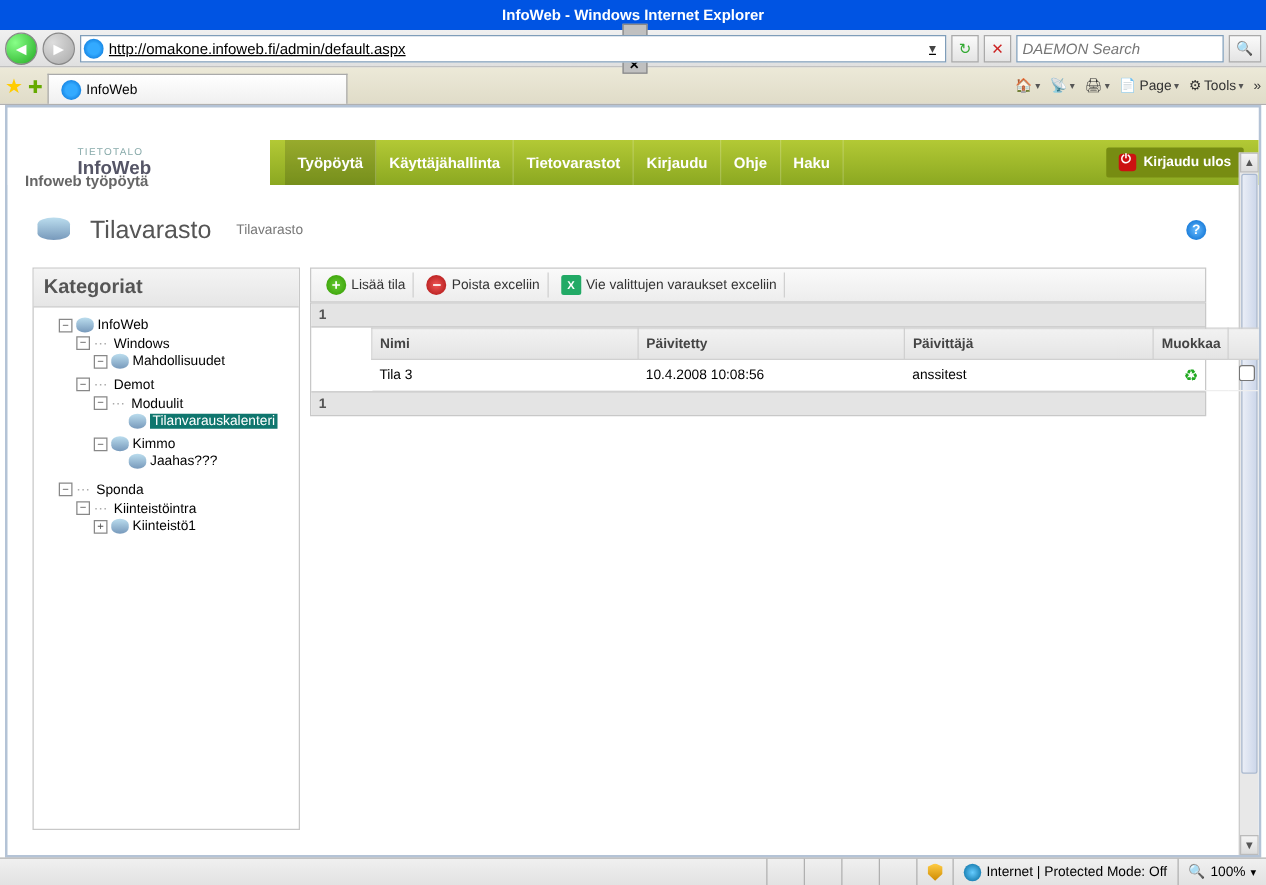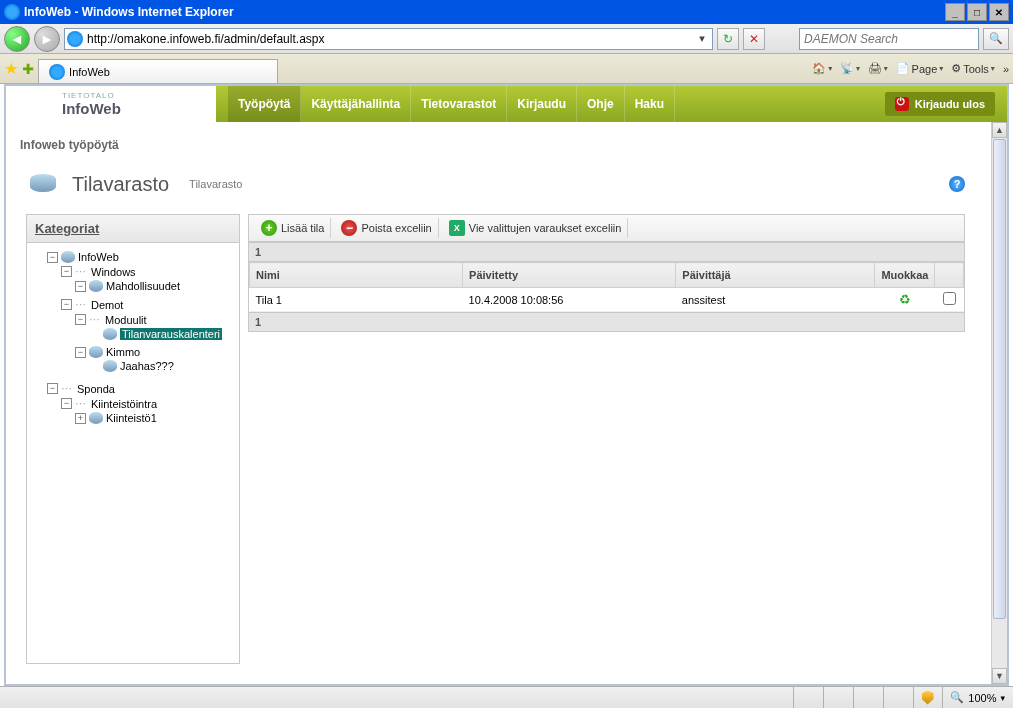--- a/index.html
+++ b/index.html
@@ -1,48 +1,48 @@
 <!DOCTYPE html>
 <html><head>
 <meta charset="utf-8">
 <style>
 * { margin: 0; padding: 0; box-sizing: border-box; }
 body { font-family: Tahoma, Arial, sans-serif; font-size: 11px; background: #fff; width: 1013px; height: 708px; overflow: hidden; }
 
 
-.titlebar { background: linear-gradient(#0054e3, #0054e3); height: 24px; display: flex; align-items: center; padding: 5px 4px; color: #fff; font-weight: bold; font-size: 12px; }
+.titlebar { background: linear-gradient(#0054e3, #0054e3); height: 24px; display: flex; align-items: center; padding: 5px 4px; color: #fff; font-weight: bold; font-size: 12px; flex-direction: column; }
 .titlebar .ie-icon { width: 16px; height: 16px; margin-right: 4px; background: radial-gradient(circle, #3af 40%, #06c 100%); border-radius: 50%; position: relative; }
 .titlebar .spacer { flex: 1; }
 .titlebar .winbtn { width: 20px; height: 18px; background: #c0c0c0; border: 1px solid #888; margin-left: 2px; display: flex; align-items: center; justify-content: center; font-family: Arial; font-size: 10px; color: #000; }
 .titlebar .close { background: #c0c0c0; }
 
 .navbar { background: linear-gradient(#f0f0f0, #e0e0e0); border-bottom: 1px solid #b0b0b0; height: 30px; display: flex; align-items: center; padding: 0 4px; gap: 4px; }
 .navbtn { width: 26px; height: 26px; border-radius: 50%; background: radial-gradient(circle at 30% 30%, #8f8, #2a2); border: 1px solid #888; display: flex; align-items: center; justify-content: center; color: #fff; font-size: 14px; cursor: pointer; }
 .navbtn.grey { background: radial-gradient(circle at 30% 30%, #ddd, #aaa); }
-.addrbar { flex: 1; display: flex; align-items: center; background: #fff; border: 1px solid #7f9db9; height: 22px; padding: 0 2px; }
+.addrbar { flex: 1; display: flex; align-items: center; background: #fff; border: 1px solid #7f9db9; height: 22px; padding: 0 2px; text-decoration: underline; }
 .addrbar .ie-small { width: 16px; height: 16px; background: radial-gradient(circle, #3af 40%, #06c 100%); border-radius: 50%; }
 .addrbar input { flex: 1; border: none; outline: none; font-size: 12px; padding: 0 4px; }
 .dropbtn { width: 16px; text-align: center; cursor: pointer; color: #444; }
 .sqbtn { width: 22px; height: 22px; border: 1px solid #aaa; background: linear-gradient(#fafafa,#e4e4e4); display: flex; align-items: center; justify-content: center; font-size: 12px; cursor: pointer; color: #3a3; }
 .sqbtn.red { color: #c22; }
-.searchbox { width: 180px; background: #fff; border: 1px solid #7f9db9; height: 22px; display: flex; align-items: center; padding: 0 4px; margin-left: 30px; }
+.searchbox { width: 166px; background: #fff; border: 1px solid #7f9db9; height: 22px; display: flex; align-items: center; padding: 0 4px; }
 .searchbox input { flex: 1; border: none; outline: none; font-size: 12px; color: #888; font-style: italic; }
 .magbtn { width: 26px; height: 22px; border: 1px solid #aaa; background: linear-gradient(#fafafa,#e4e4e4); display:flex; align-items:center; justify-content:center; cursor:pointer; }
 
 .tabstrip { background: linear-gradient(#ece9d8, #e0dcc8); height: 30px; border-bottom: 1px solid #b0b0b0; display: flex; align-items: center; padding: 0 4px; gap: 4px; }
 .fav { font-size: 16px; color: #fc0; }
 .tab { background: linear-gradient(#fff, #f0f0f0); border: 1px solid #aaa; border-bottom: none; height: 24px; padding: 0 10px; display: flex; align-items: center; gap: 4px; min-width: 240px; margin-top: 5px; }
 .tab .ie-small { width: 16px; height: 16px; background: radial-gradient(circle, #3af 40%, #06c 100%); border-radius: 50%; }
 .tbtools { margin-left: auto; display: flex; align-items: center; gap: 8px; font-size: 11px; color: #333; }
 .tbtools .tool { display: flex; align-items: center; gap: 2px; cursor: pointer; }
 .tbtools .arrow { font-size: 8px; color: #555; }
 
 
 .content { position: absolute; top: 84px; left: 4px; right: 4px; bottom: 22px; border: 2px solid #b4c3d6; background: #fff; overflow: hidden; }
-.appbar { height: 36px; background: #fff; display: flex; align-items: center; }
+.appbar { height: 36px; background: #fff; display: flex; align-items: center; margin-top: 26px; }
 .logo { width: 210px; padding-left: 56px; }
 .logo .small { font-size: 8px; color: #8aa; letter-spacing: 1px; }
 .logo .big { font-size: 15px; font-weight: bold; color: #556; }
 .menubar { flex: 1; height: 36px; background: linear-gradient(#b3c935, #8ba821); display: flex; align-items: center; padding: 0 12px; gap: 0; }
 .menubar .mi { color: #fff; font-weight: bold; font-size: 12px; padding: 0 10px; height: 36px; display: flex; align-items: center; cursor: pointer; border-right: 1px solid rgba(255,255,255,0.2); }
 .menubar .mi:first-child { background: rgba(0,0,0,0.15); }
 .logout { margin-left: auto; background: #778c12; height: 24px; padding: 0 10px; display: flex; align-items: center; gap: 6px; color: #fff; font-weight: bold; cursor: pointer; border-radius: 2px; }
 .logout .pw { width: 14px; height: 14px; background: #c11; border-radius: 3px; position: relative; }
 .logout .pw::before { content: "⏻"; color: #fff; font-size: 10px; position: absolute; top: -1px; left: 2px; }
 
@@ -50,21 +50,21 @@
 .pgheader { font-size: 12px; font-weight: bold; color: #666; padding: 6px 0 10px 4px; }
 .titlepane { display: flex; align-items: center; gap: 10px; padding: 6px 10px 14px 14px; }
 .tp-icon { width: 32px; height: 32px; }
 .tp-icon .cyl { width: 26px; height: 18px; background: linear-gradient(#bde, #79b); border-radius: 50%/30%; position: relative; top: 6px; }
 .tp-title { font-size: 20px; color: #555; }
 .tp-sub { font-size: 11px; color: #777; margin-left: 10px; }
 .help-icon { margin-left: auto; width: 16px; height: 16px; background: radial-gradient(circle,#6bf,#06c); border-radius: 50%; color: #fff; text-align: center; line-height: 16px; font-weight: bold; font-size: 11px; cursor: pointer; }
 
 .columns { display: flex; gap: 8px; padding: 0 10px; height: 450px; }
 .sidebar { width: 214px; border: 1px solid #c8c8c8; background: #fff; }
-.sidehead { background: linear-gradient(#f4f4f4,#e6e6e6); border-bottom: 1px solid #c8c8c8; padding: 6px 8px; font-weight: bold; font-size: 13px; color: #555; text-decoration: underline; }
+.sidehead { background: linear-gradient(#f4f4f4,#e6e6e6); border-bottom: 1px solid #c8c8c8; padding: 6px 8px; font-weight: bold; font-size: 16px; color: #555; }
 .tree { padding: 6px; }
 .tree ul { list-style: none; padding-left: 14px; }
 .tree li { padding: 2px 0; white-space: nowrap; }
 .tree .row { display: flex; align-items: center; gap: 3px; cursor: pointer; }
 .toggle { width: 11px; height: 11px; border: 1px solid #888; font-size: 9px; line-height: 9px; text-align: center; color: #555; background: #fff; }
 .dicon { width: 14px; height: 12px; background: linear-gradient(#bde,#79b); border-radius: 50%/40%; }
 .tree .sel { background: #0f766e; color: #fff; padding: 0 2px; }
 .dots::before { content: "⋯"; color: #aaa; margin-right: 2px; }
 
 .main { flex: 1; }
@@ -76,21 +76,21 @@
 .ticon.xls { background: #2a6; border-radius: 2px; font-size: 9px; }
 
 .searchrow { display: flex; align-items: center; gap: 8px; padding: 12px 0; }
 .searchrow label { font-size: 11px; color: #333; }
 .searchrow input[type=text] { border: 1px solid #7f9db9; height: 20px; width: 150px; font-size: 11px; padding: 0 4px; }
 .searchrow select { border: 1px solid #7f9db9; height: 20px; width: 116px; font-size: 11px; }
 .btn { border: 1px solid #888; background: linear-gradient(#fafafa,#e0e0e0); height: 22px; padding: 0 12px; font-size: 11px; cursor: pointer; }
 
 .grid { border: 1px solid #c8c8c8; }
 .grid .pager { background: #e4e4e4; padding: 3px 6px; font-weight: bold; color: #555; font-size: 11px; border-bottom: 1px solid #c8c8c8; }
-.grid table { width: 100%; border-collapse: collapse; font-size: 11px; }
+.grid table { width: 100%; border-collapse: collapse; font-size: 11px; margin-left: 48px; }
 .grid th { background: linear-gradient(#f2f2f2,#e4e4e4); text-align: left; padding: 6px; border: 1px solid #d0d0d0; color: #444; font-weight: bold; }
 .grid td { padding: 4px 6px; border-bottom: 1px solid #eee; }
 .grid .refresh { color: #2a2; font-size: 13px; text-align: center; cursor: pointer; }
 .grid input[type=checkbox] { cursor: pointer; }
 .grid .pager.bottom { border-top: 1px solid #c8c8c8; border-bottom: none; }
 
 .vscroll { position: absolute; top: 36px; right: 0; bottom: 0; width: 16px; background: #e8e8e8; border-left: 1px solid #ccc; }
 .vscroll .up, .vscroll .down { height: 16px; background: linear-gradient(#f4f4f4,#ddd); border: 1px solid #bbb; text-align: center; font-size: 9px; line-height: 14px; color: #555; cursor: pointer; }
 .vscroll .down { position: absolute; bottom: 0; left: 0; right: 0; }
 .vscroll .thumb { position: absolute; top: 17px; left: 1px; right: 1px; height: 480px; background: linear-gradient(90deg,#eaeef7,#cdd7ea); border: 1px solid #a8b8d0; border-radius: 2px; cursor: pointer; }
@@ -311,21 +311,21 @@
               <tr>
                 <th style="width:30%">Nimi</th>
                 <th style="width:30%">Päivitetty</th>
                 <th style="width:28%">Päivittäjä</th>
                 <th style="width:8%">Muokkaa</th>
                 <th style="width:4%"></th>
               </tr>
             </thead>
             <tbody>
               <tr>
-                <td>Tila 1</td>
+                <td>Tila 3</td>
                 <td>10.4.2008 10:08:56</td>
                 <td>anssitest</td>
                 <td class="refresh">♻</td>
                 <td style="text-align:center"><input type="checkbox" style=""></td>
               </tr>
             </tbody>
           </table>
           <div class="pager bottom">1</div>
         </div>
       </div>
@@ -335,15 +335,19 @@
 
 <div class="statusbar">
   <div class="cells">
     <div class="cell" style="width:30px"></div>
     <div class="cell" style="width:30px"></div>
     <div class="cell" style="width:30px"></div>
     <div class="cell" style="width:30px"></div>
     <div class="cell">
         <span class="shield"></span>
       </div>
+    <div class="cell">
+        <span class="globe"></span>
+        <span>Internet | Protected Mode: Off</span>
+      </div>
     <div class="cell">🔍 <span>100%</span> <span class="chevron">▾</span></div>
   </div>
 </div>
 
 </body></html>

